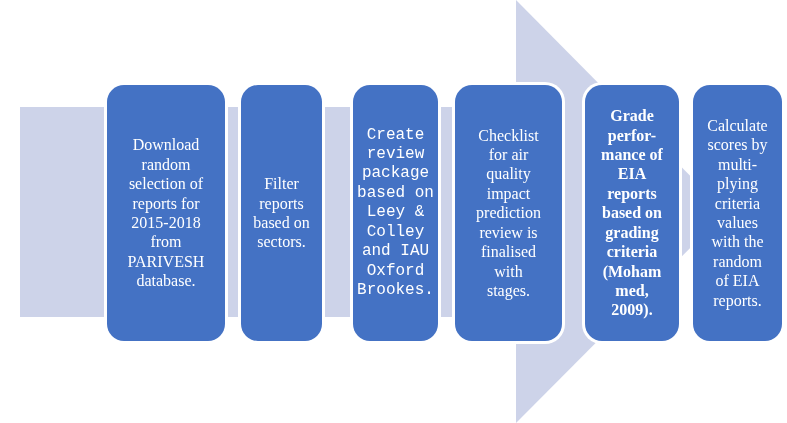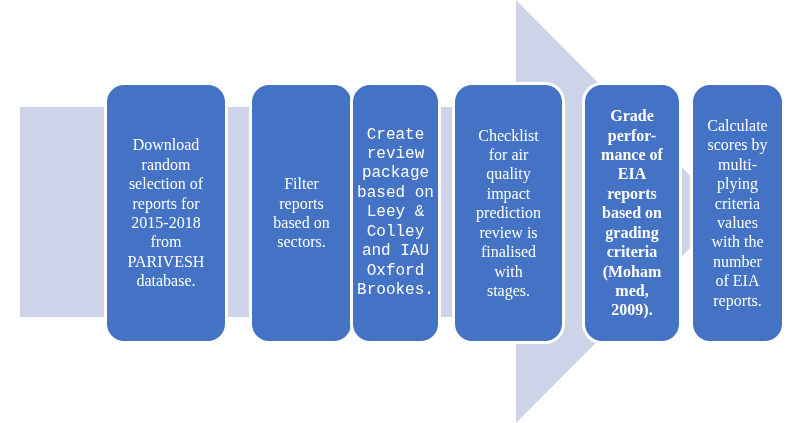--- a/index.html
+++ b/index.html
@@ -48,21 +48,21 @@
   }
   .step-text {
     white-space: pre-line;
     font-size: 16px;
     line-height: 19.4px;
     display: block;
     width: 100%;
   }
   .s1 { left: 3px;   width: 90px;  }
   .s2 { left: 107px; width: 118px; }
-  .s3 { left: 252px; width: 99px;  }
+  .s3 { left: 241px; width: 81px;  }
   .s4 { left: 353px; width: 85px; font-family: Liberation Mono, monospace;  }
   .s5 { left: 455px; width: 107px; }
   .s6 { left: 585px; width: 94px; font-weight: bold;  }
   .s7 { left: 693px; width: 89px;  }
 </style>
 </head>
 <body>
 
 <div class="canvas">
 
@@ -129,18 +129,18 @@
   </div>
 
   <div class="step s7">
     <span class="step-text">Calculate
 scores by
 multi-
 plying
 criteria
 values
 with the
-number
+random
 of EIA
 reports.</span>
   </div>
 
 </div>
 
 </body></html>

